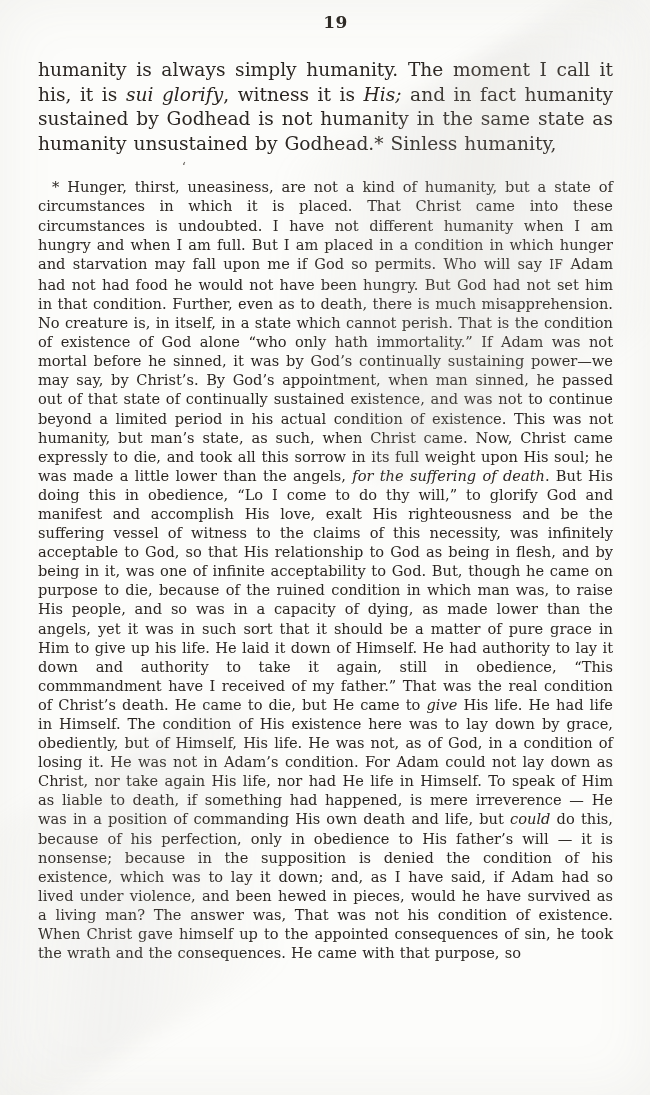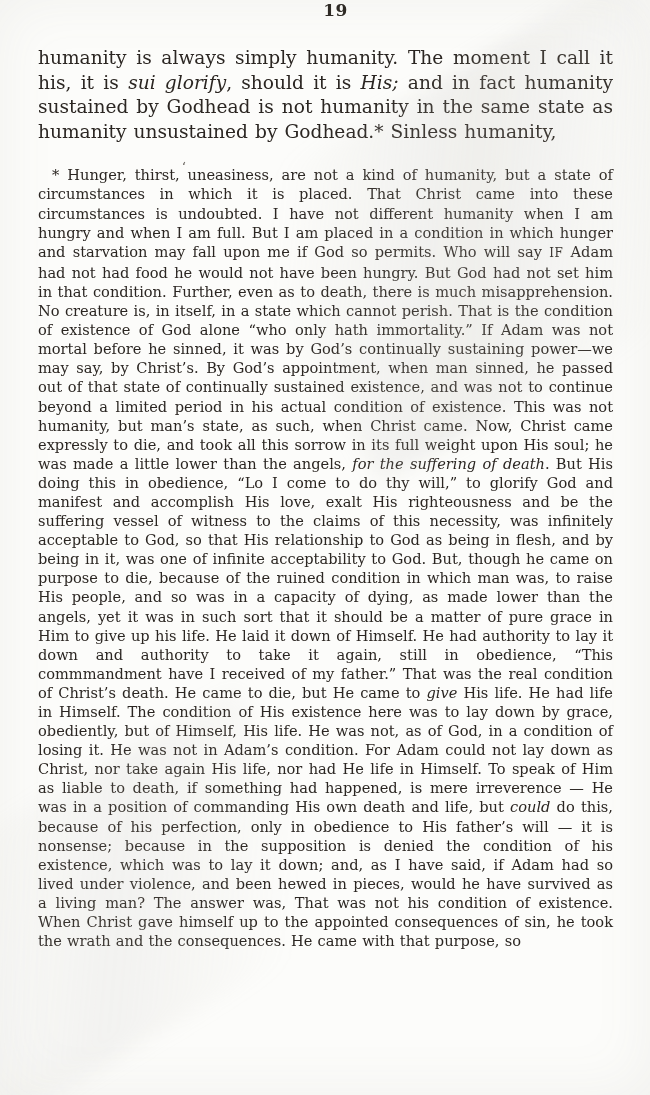--- a/index.html
+++ b/index.html
@@ -14,20 +14,21 @@
     width: 650px; height: 1095px;
     background: #fcfcfa;
     color: #2b2622;
     overflow: hidden;
     box-shadow: inset 0 0 60px rgba(120,115,105,0.08);
   }
   .page-number {
     text-align: center;
     font-weight: bold;
     font-size: 17px;
+    padding-top: 12px;
     letter-spacing: 0.5px;
     color: #2e2a25;
     margin-left: 21px;
   }
   .main-text {
     margin: 26px 37px 0 38px;
     font-size: 18.6px;
     line-height: 24.6px;
     text-align: justify;
     word-spacing: 0.06em;
@@ -76,19 +77,19 @@
 </head>
 <body>
 
 <div class="page">
 
   <div class="wm wm-1"></div>
   <div class="wm wm-2"></div>
 
   <div class="page-number">19</div>
 
-  <div class="main-text"><span>humanity is always simply humanity.  The moment I call it his, it is </span><span class="italic">sui glorify</span><span>, should it is </span><span class="italic">His;</span><span> and in fact humanity sustained by Godhead is not humanity in the same state as humanity unsustained by Godhead.*  Sinless humanity,</span></div>
+  <div class="main-text"><span>humanity is always simply humanity.  The moment I call it his, it is </span><span class="italic">sui glorify</span><span>, witness it is </span><span class="italic">His;</span><span> and in fact humanity sustained by Godhead is not humanity in the same state as humanity unsustained by Godhead.*  Sinless humanity,</span></div>
 
   <div class="artifact-mark">‘</div>
 
   <div class="footnote"><span>* Hunger, thirst, uneasiness, are not a kind of humanity, but a state of circumstances in which it is placed.  That Christ came into these circumstances is undoubted.  I have not different humanity when I am hungry and when I am full.  But I am placed in a condition in which hunger and starvation may fall upon me if God so permits.  Who will say </span><span class="smallcaps">IF</span><span> Adam had not had food he would not have been hungry.  But God had not set him in that condition.  Further, even as to death, there is much misapprehension.  No creature is, in itself, in a state which cannot perish.  That is the condition of existence of God alone “who only hath immortality.”  If Adam was not mortal before he sinned, it was by God’s continually sustaining power—we may say, by Christ’s.  By God’s appointment, when man sinned, he passed out of that state of continually sustained existence, and was not to continue beyond a limited period in his actual condition of existence.  This was not humanity, but man’s state, as such, when Christ came.  Now, Christ came expressly to die, and took all this sorrow in its full weight upon His soul; he was made a little lower than the angels, </span><span class="italic">for the suffering of death</span><span>.  But His doing this in obedience, “Lo I come to do thy will,” to glorify God and manifest and accomplish His love, exalt His righteousness and be the suffering vessel of witness to the claims of this necessity, was infinitely acceptable to God, so that His relationship to God as being in flesh, and by being in it, was one of infinite acceptability to God.  But, though he came on purpose to die, because of the ruined condition in which man was, to raise His people, and so was in a capacity of dying, as made lower than the angels, yet it was in such sort that it should be a matter of pure grace in Him to give up his life.  He laid it down of Himself.  He had authority to lay it down and authority to take it again, still in obedience, “This commmandment have I received of my father.”  That was the real condition of Christ’s death.  He came to die, but He came to </span><span class="italic">give</span><span> His life.  He had life in Himself.  The condition of His existence here was to lay down by grace, obediently, but of Himself, His life.  He was not, as of God, in a condition of losing it.  He was not in Adam’s condition.  For Adam could not lay down as Christ, nor take again His life, nor had He life in Himself.  To speak of Him as liable to death, if something had happened, is mere irreverence — He was in a position of commanding His own death and life, but </span><span class="italic">could</span><span> do this, because of his perfection, only in obedience to His father’s will — it is nonsense; because in the supposition is denied the condition of his existence, which was to lay it down; and, as I have said, if Adam had so lived under violence, and been hewed in pieces, would he have survived as a living man?  The answer was, That was not his condition of existence.  When Christ gave himself up to the appointed consequences of sin, he took the wrath and the consequences.  He came with that purpose, so</span></div>
 
 </div>
 
 </body></html>

